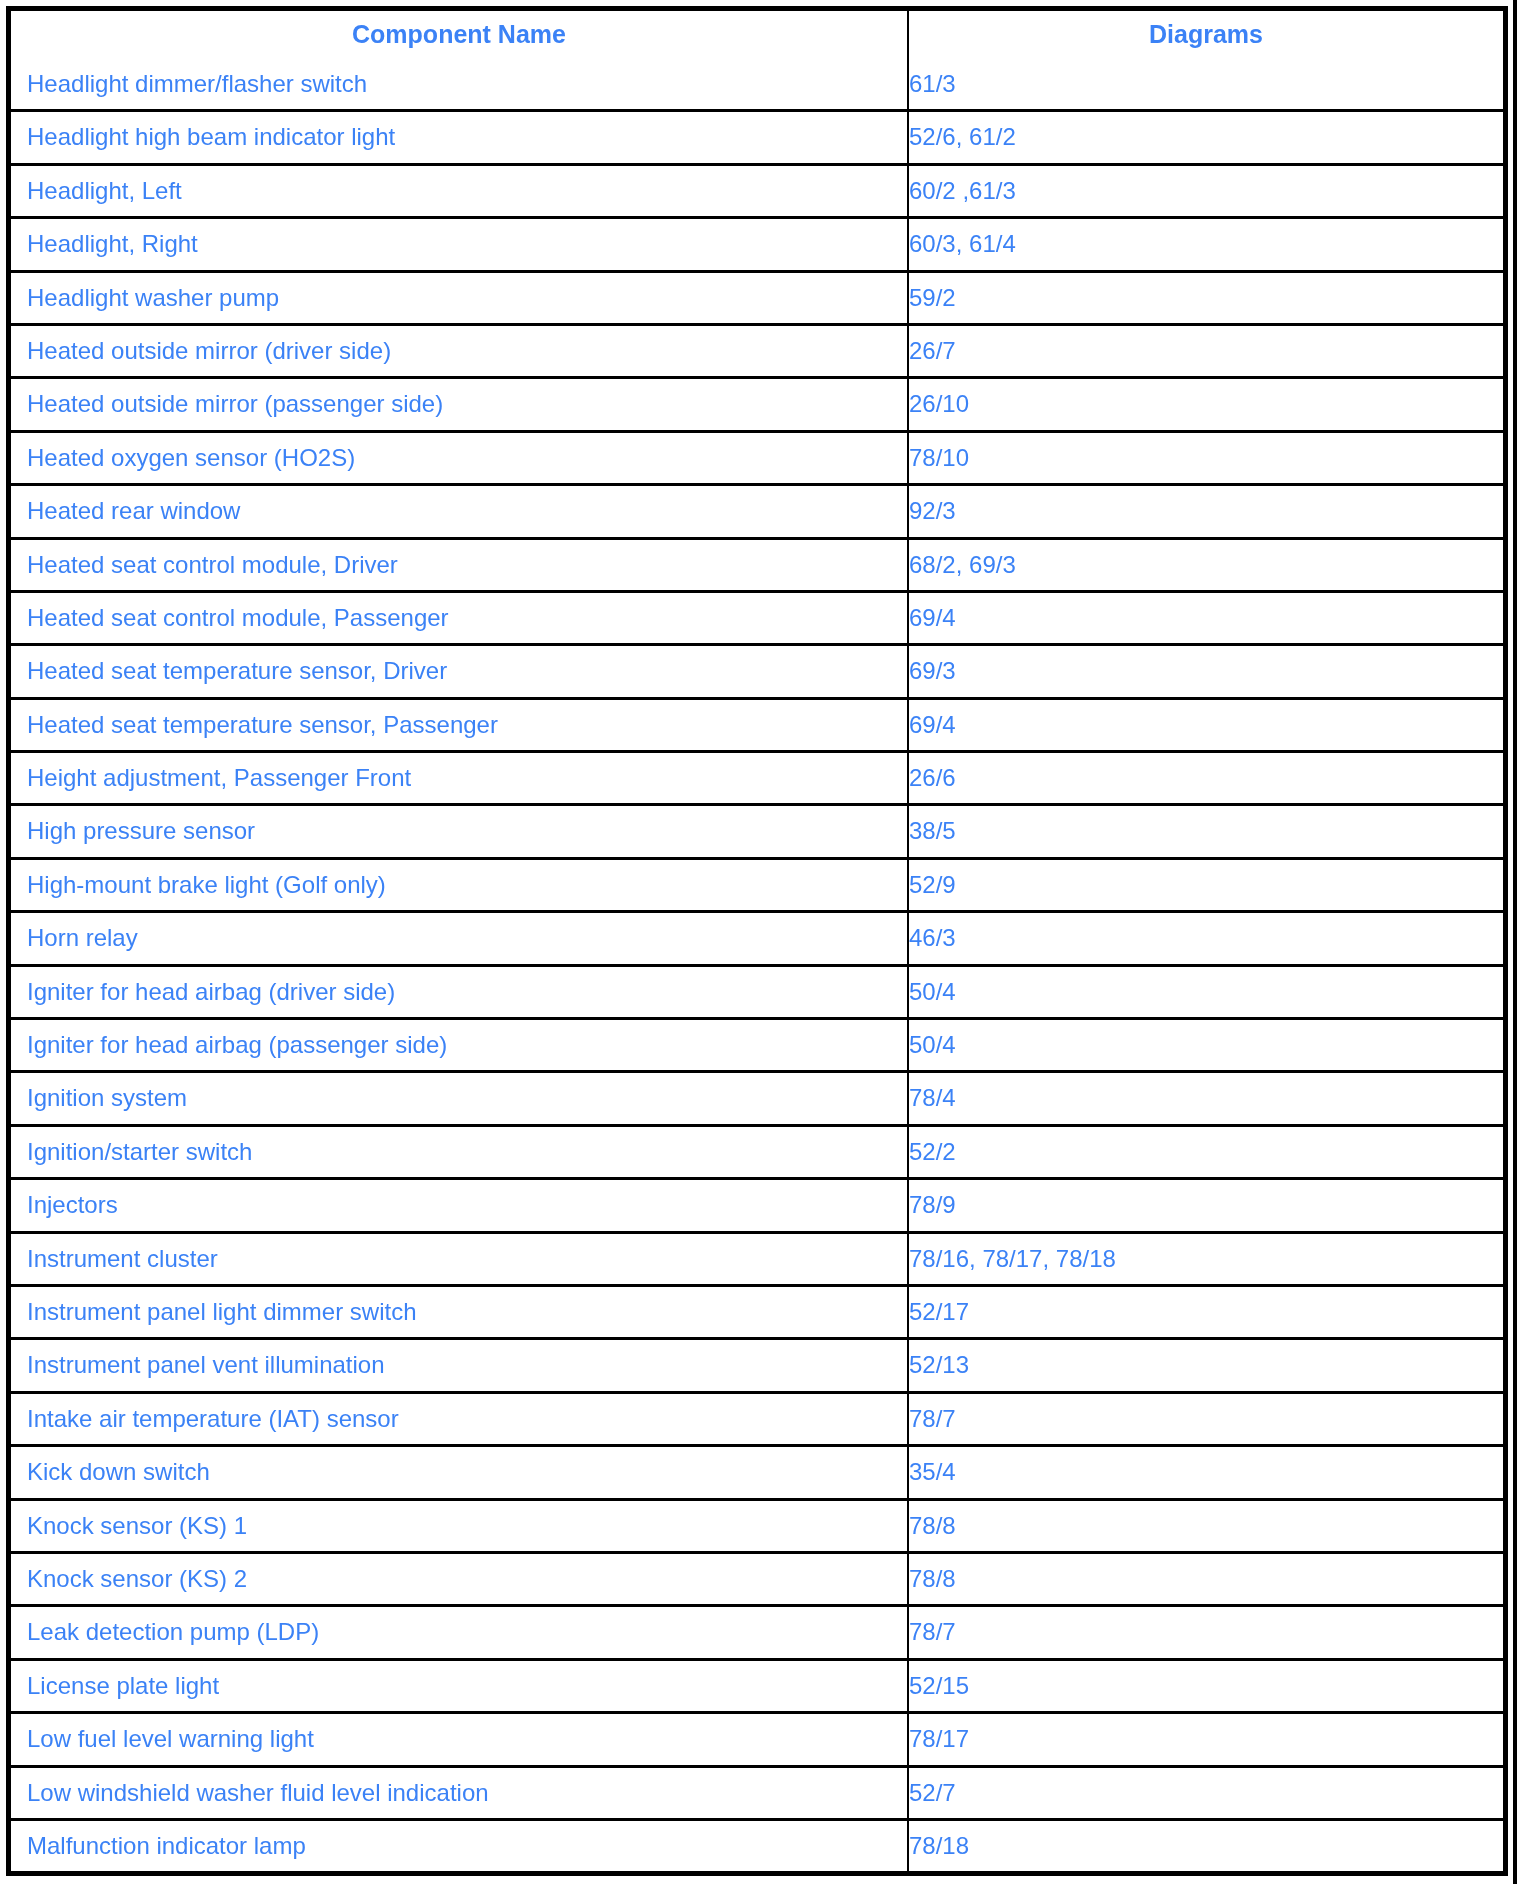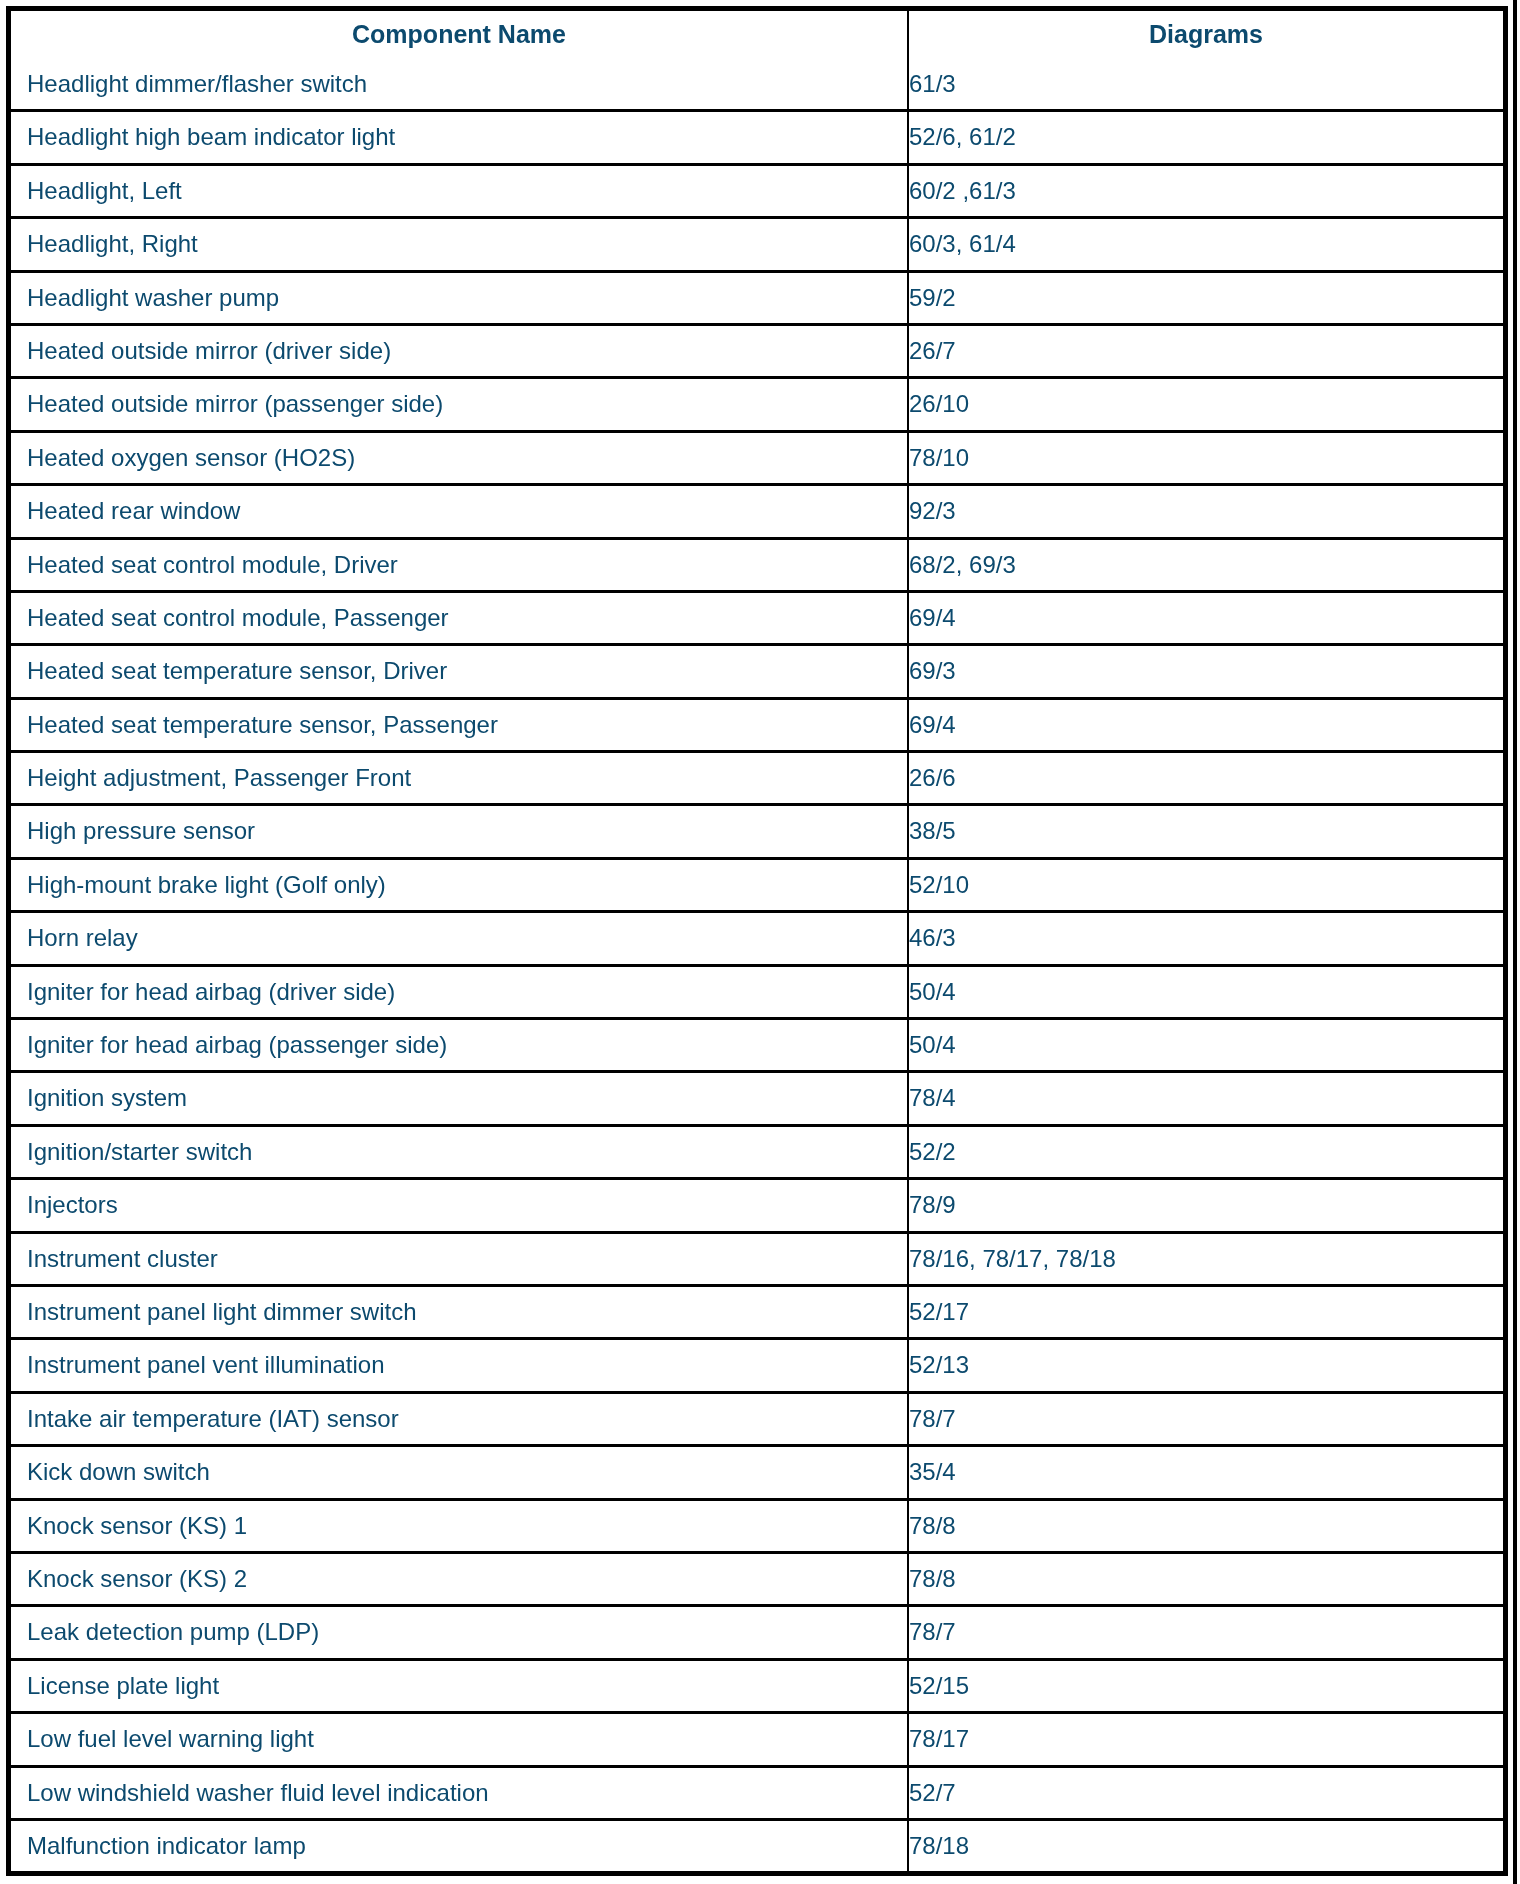--- a/index.html
+++ b/index.html
@@ -7,21 +7,21 @@
     padding: 0;
     background: #ffffff;
   }
   .page {
     position: relative;
     width: 1520px;
     height: 1884px;
     background: #ffffff;
     overflow: hidden;
     font-family: "Liberation Sans", "DejaVu Sans", sans-serif;
-    color: #0c4a6e;
+    color: #3b82f6;
   }
   
   .edge-strip {
     position: absolute;
     left: 1513px;
     top: 0;
     width: 4px;
     height: 1884px;
     background: #000000;
   }
@@ -151,21 +151,21 @@
       <div class="cell c2">26/6</div>
     </div>
 
     <div class="trow">
       <div class="cell c1">High pressure sensor</div>
       <div class="cell c2">38/5</div>
     </div>
 
     <div class="trow">
       <div class="cell c1">High-mount brake light (Golf only)</div>
-      <div class="cell c2">52/10</div>
+      <div class="cell c2">52/9</div>
     </div>
 
     <div class="trow">
       <div class="cell c1">Horn relay</div>
       <div class="cell c2">46/3</div>
     </div>
 
     <div class="trow">
       <div class="cell c1">Igniter for head airbag (driver side)</div>
       <div class="cell c2">50/4</div>

